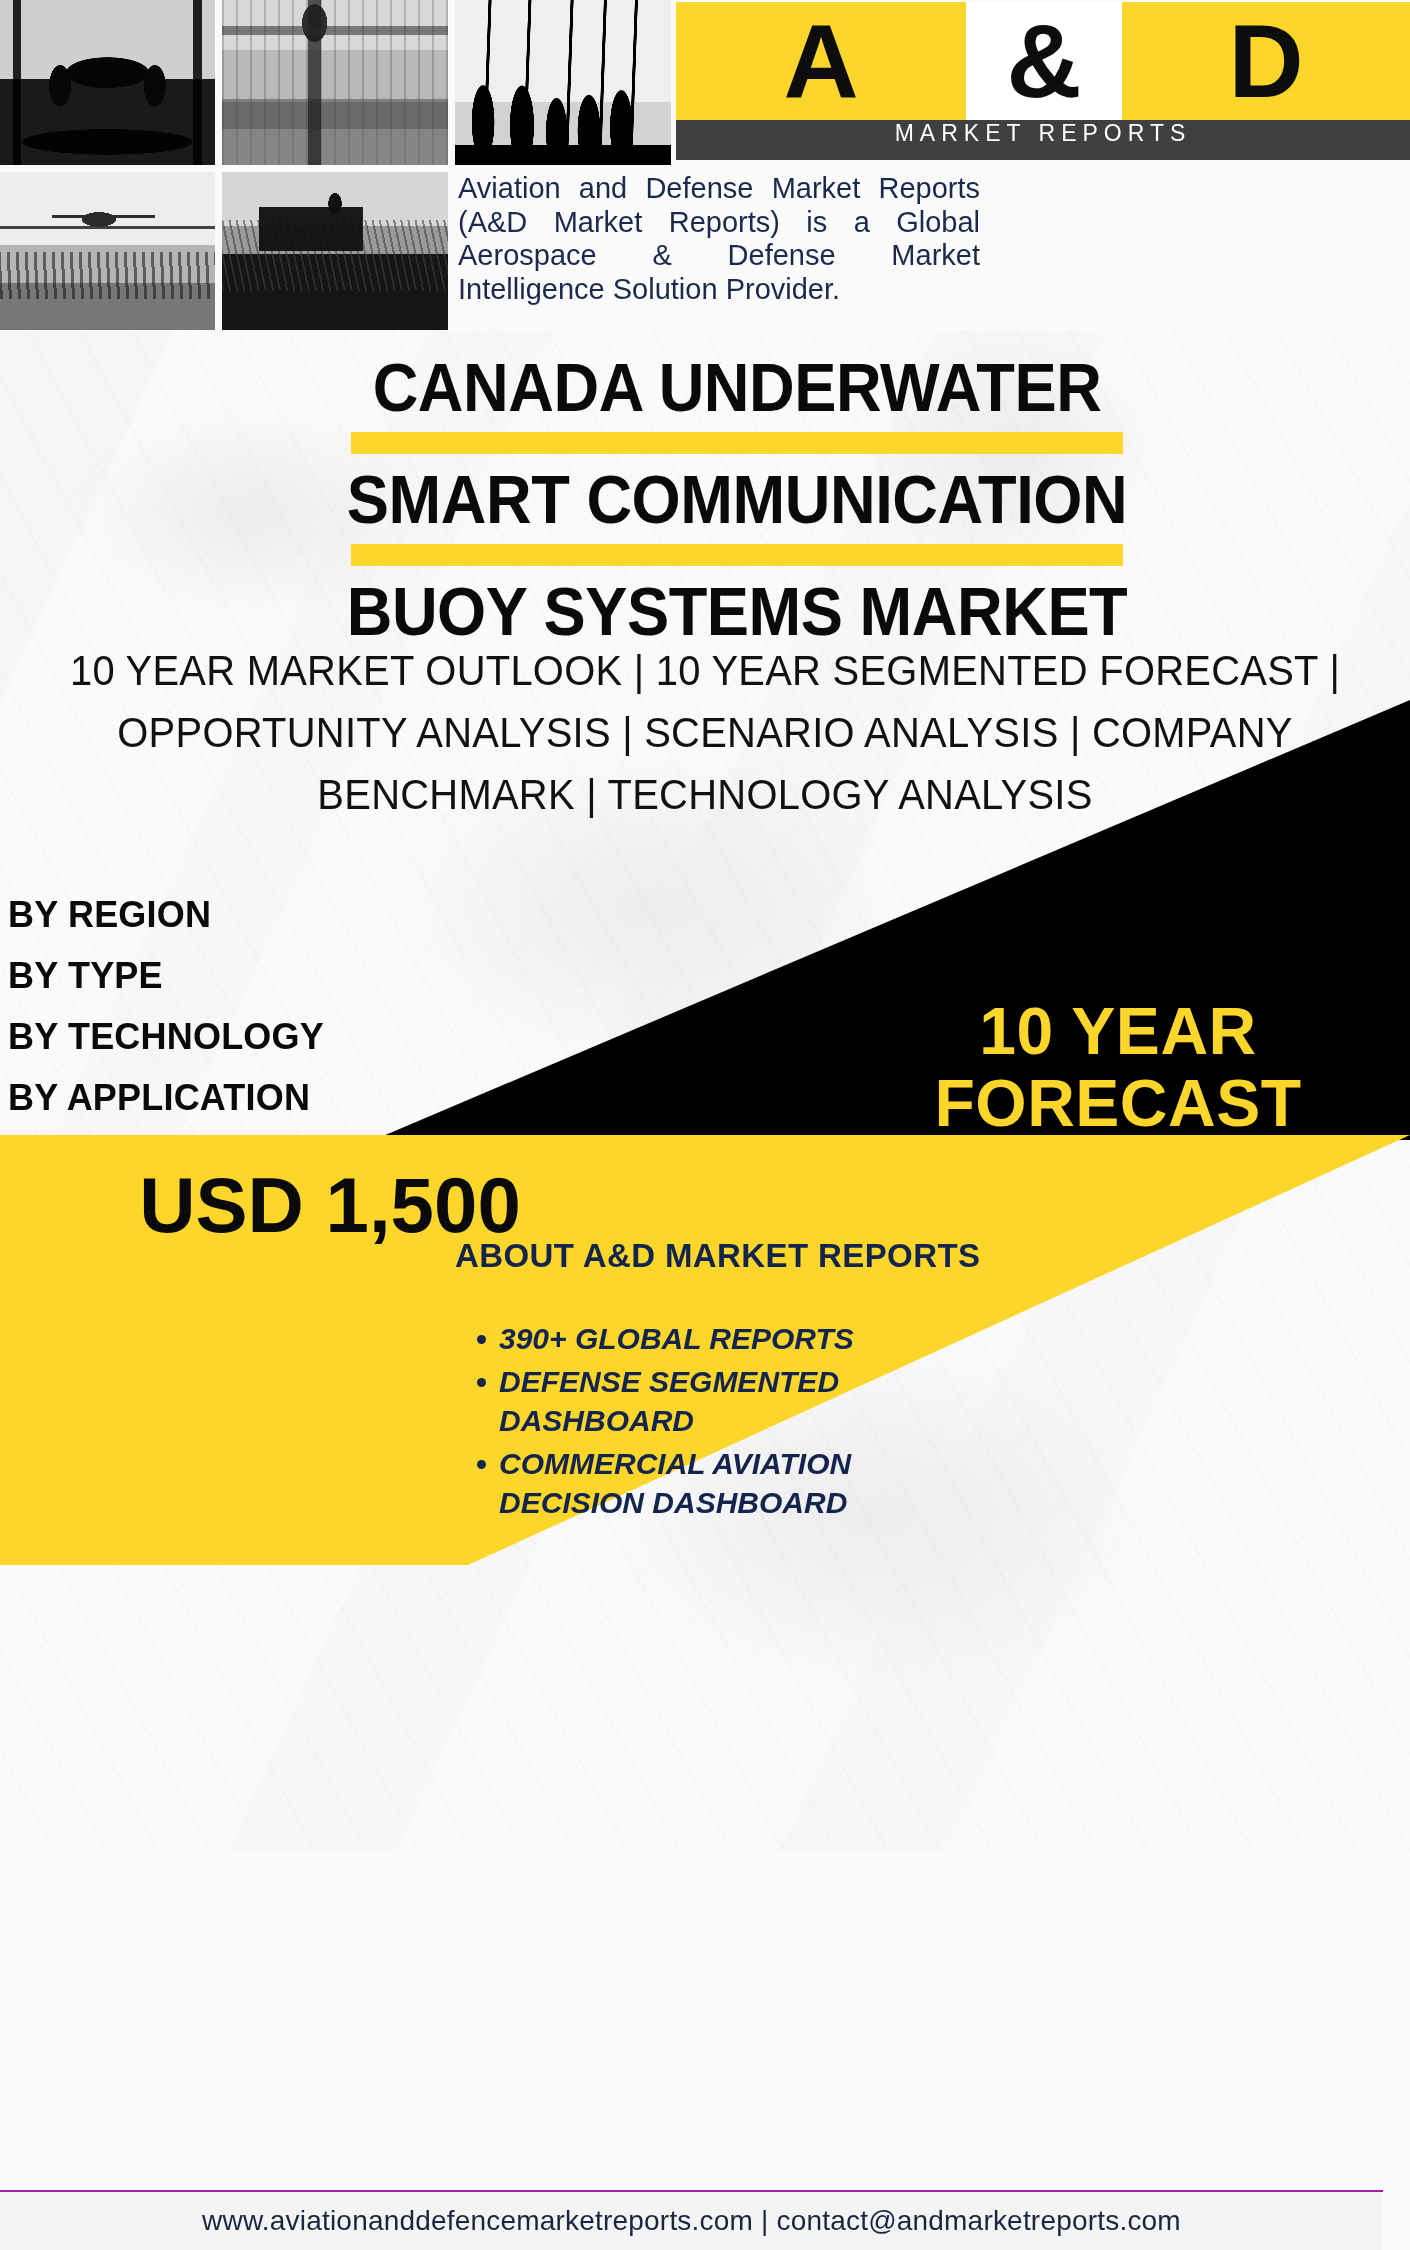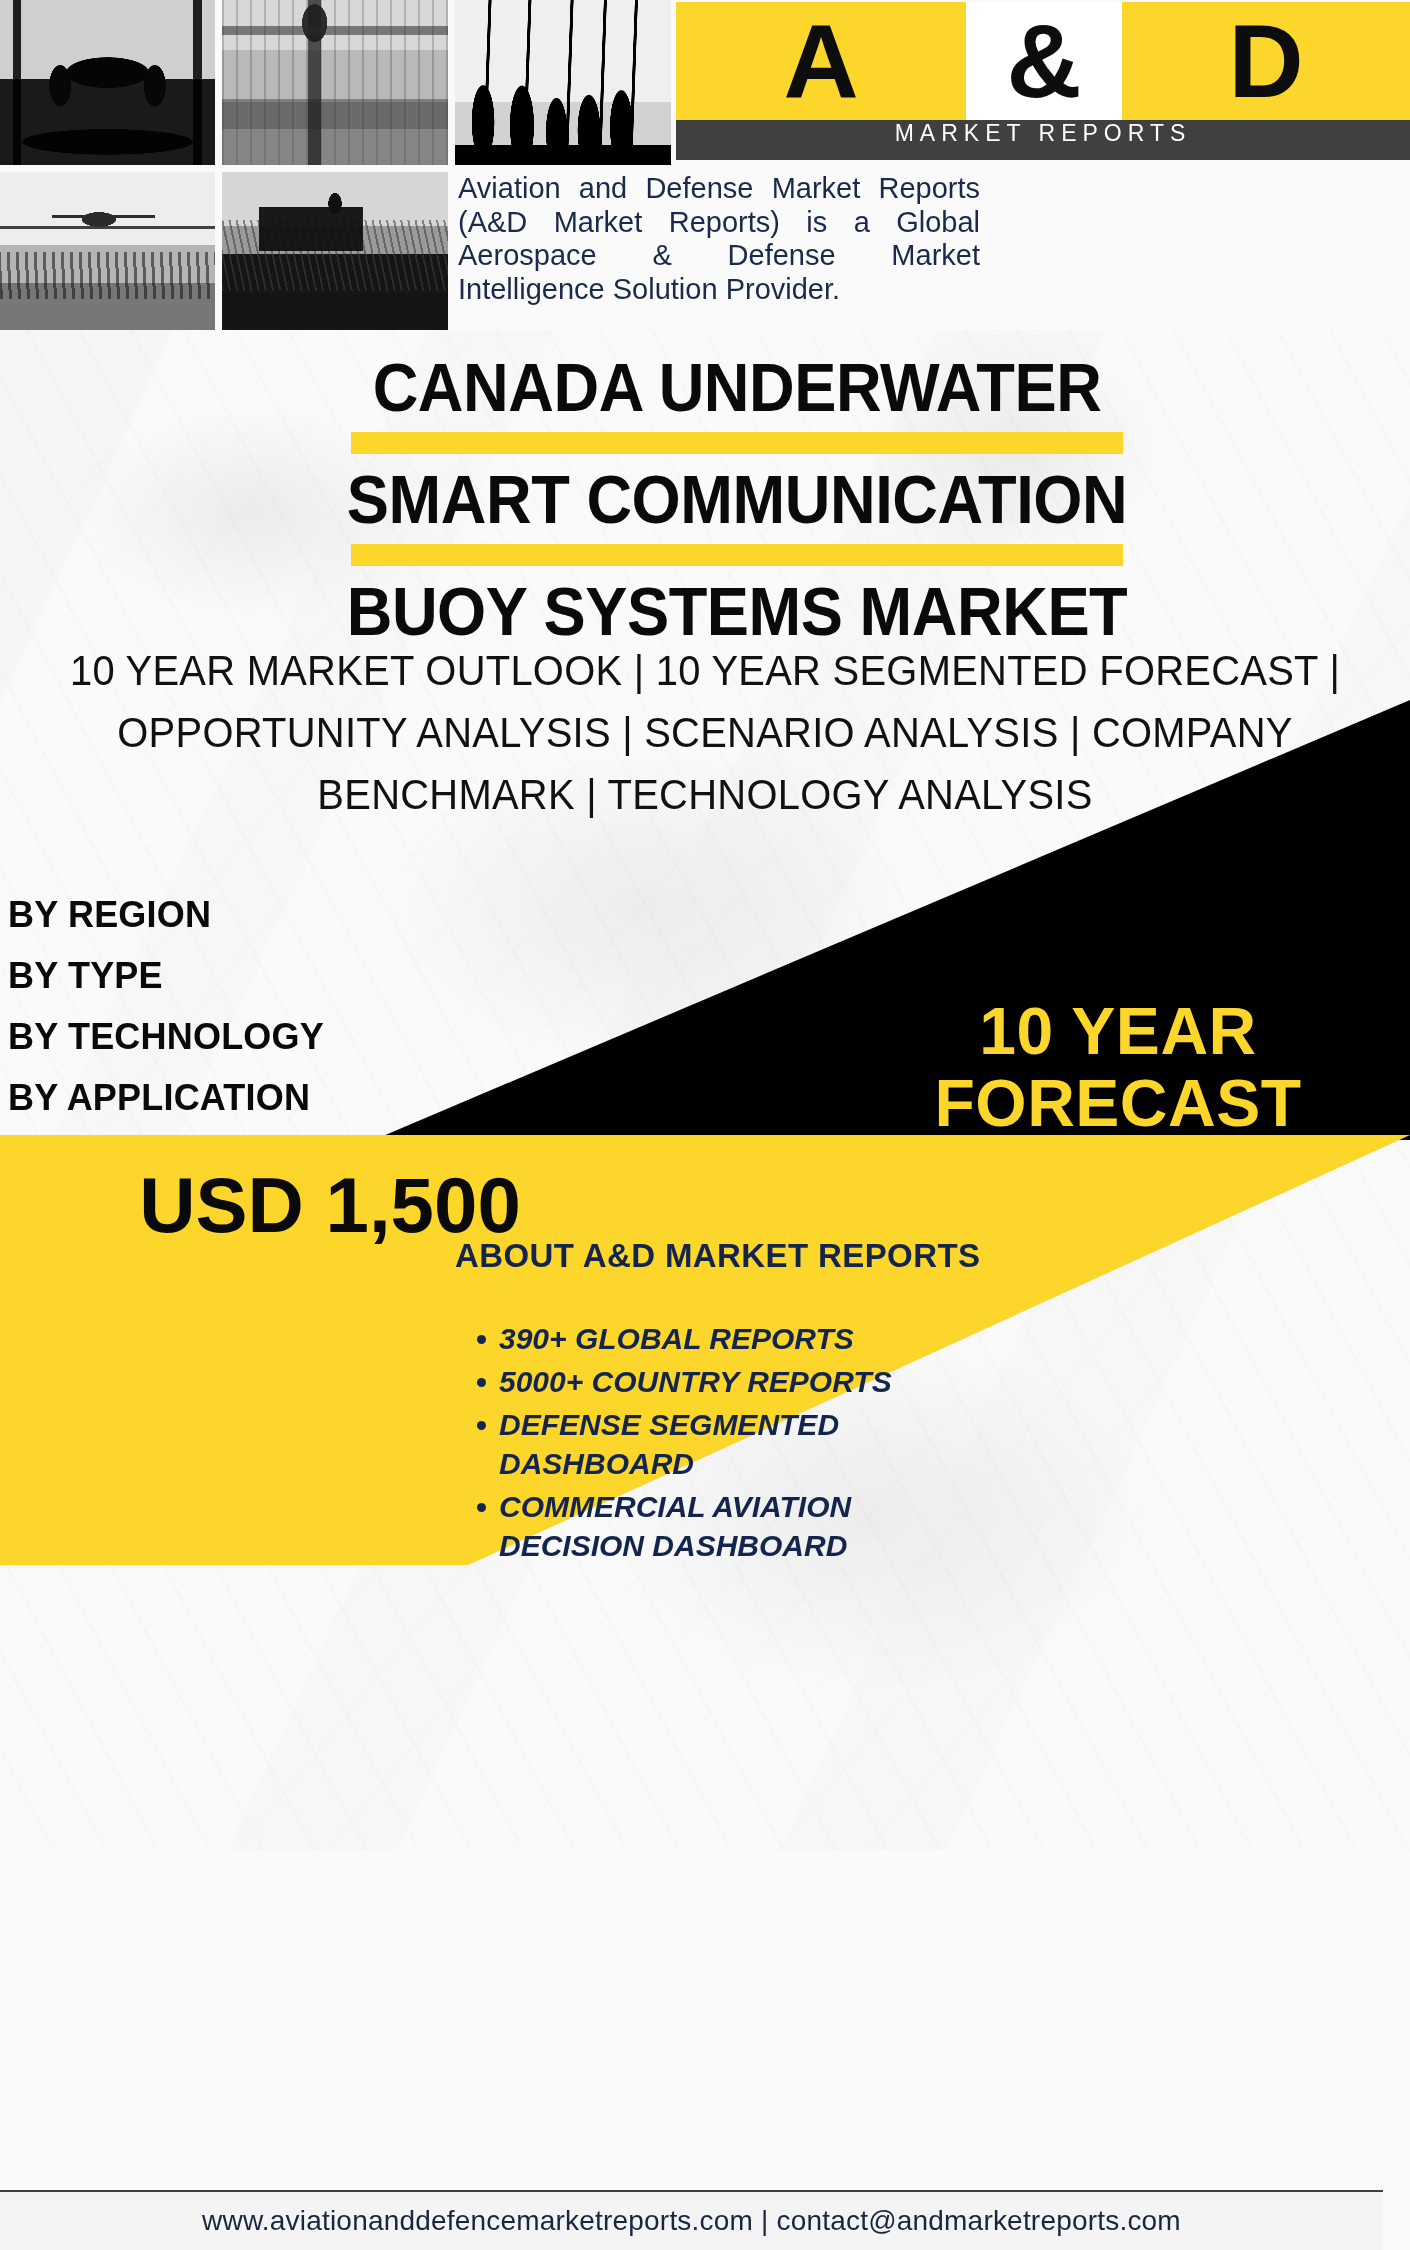--- a/index.html
+++ b/index.html
@@ -154,21 +154,21 @@
     line-height:36px;}
   .about-rule{width:516px;height:7px;background:#FCD62B;margin:6px 0 0 6px;}
   .about ul{margin:32px 0 0 0;padding:0 0 0 44px;list-style:none;font-style:italic;}
   .about li{position:relative;color:#14254d;font-weight:700;font-size:30px;line-height:39px;
     margin-bottom:4px;}
   .about li::before{content:"";position:absolute;left:-22px;top:16px;width:9px;height:9px;
     background:#14254d;border-radius:50%;}
 
   
   .footer{position:absolute;left:0;bottom:0;width:1383px;height:58px;background:#f4f4f4;
-    border-top:2px solid #404040;display:flex;align-items:center;justify-content:center;}
+    border-top:2px solid #a21caf;display:flex;align-items:center;justify-content:center;}
   .footer span{color:#18263f;font-size:28px;letter-spacing:.2px;}
 </style>
 </head>
 <body>
 
 <div id="poster">
 
   <div class="watermark"></div>
   <div class="watermark2"></div>
 
@@ -217,21 +217,20 @@
   </div>
 
   <div class="yellowwedge"></div>
   <div class="price">USD 1,500</div>
 
   <div class="about">
     <div class="about-h">ABOUT A&amp;D MARKET REPORTS</div>
     <div class="about-rule"></div>
     <ul>
       <li>390+ GLOBAL REPORTS</li>
-      <li>5000+ COUNTRY REPORTS</li>
       <li>DEFENSE SEGMENTED DASHBOARD</li>
       <li>COMMERCIAL AVIATION DECISION DASHBOARD</li>
     </ul>
   </div>
 
   <div class="footer">
     <span>www.aviationanddefencemarketreports.com | contact@andmarketreports.com</span>
   </div>
 
 </div>

